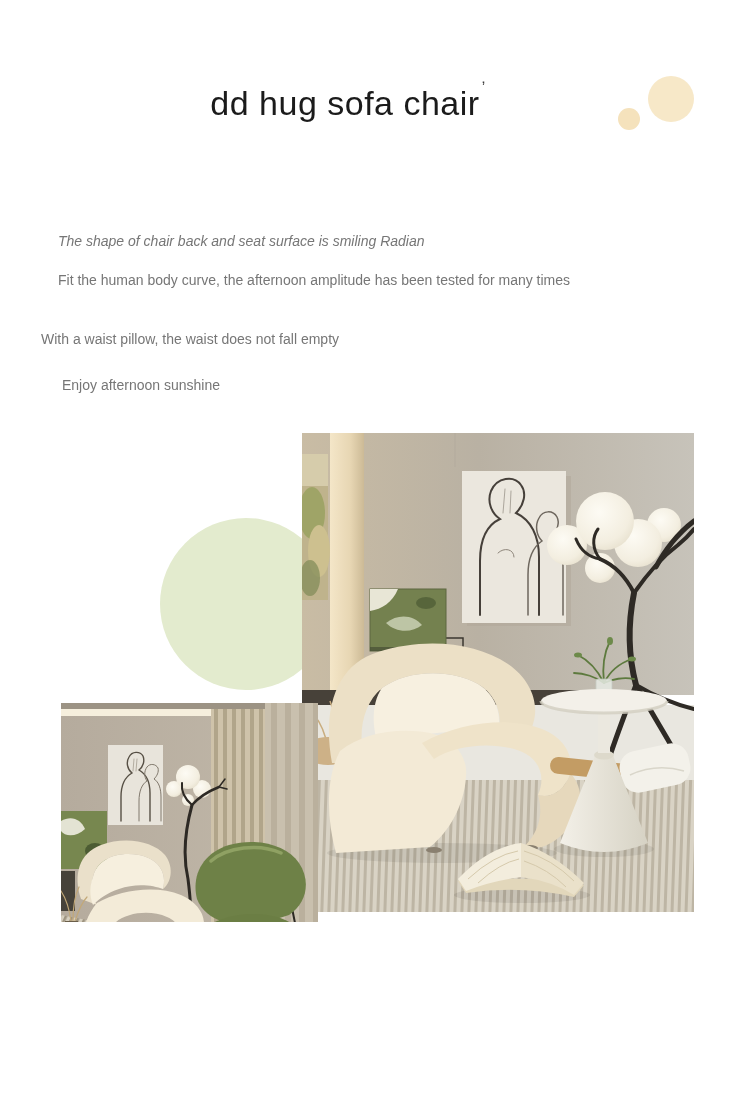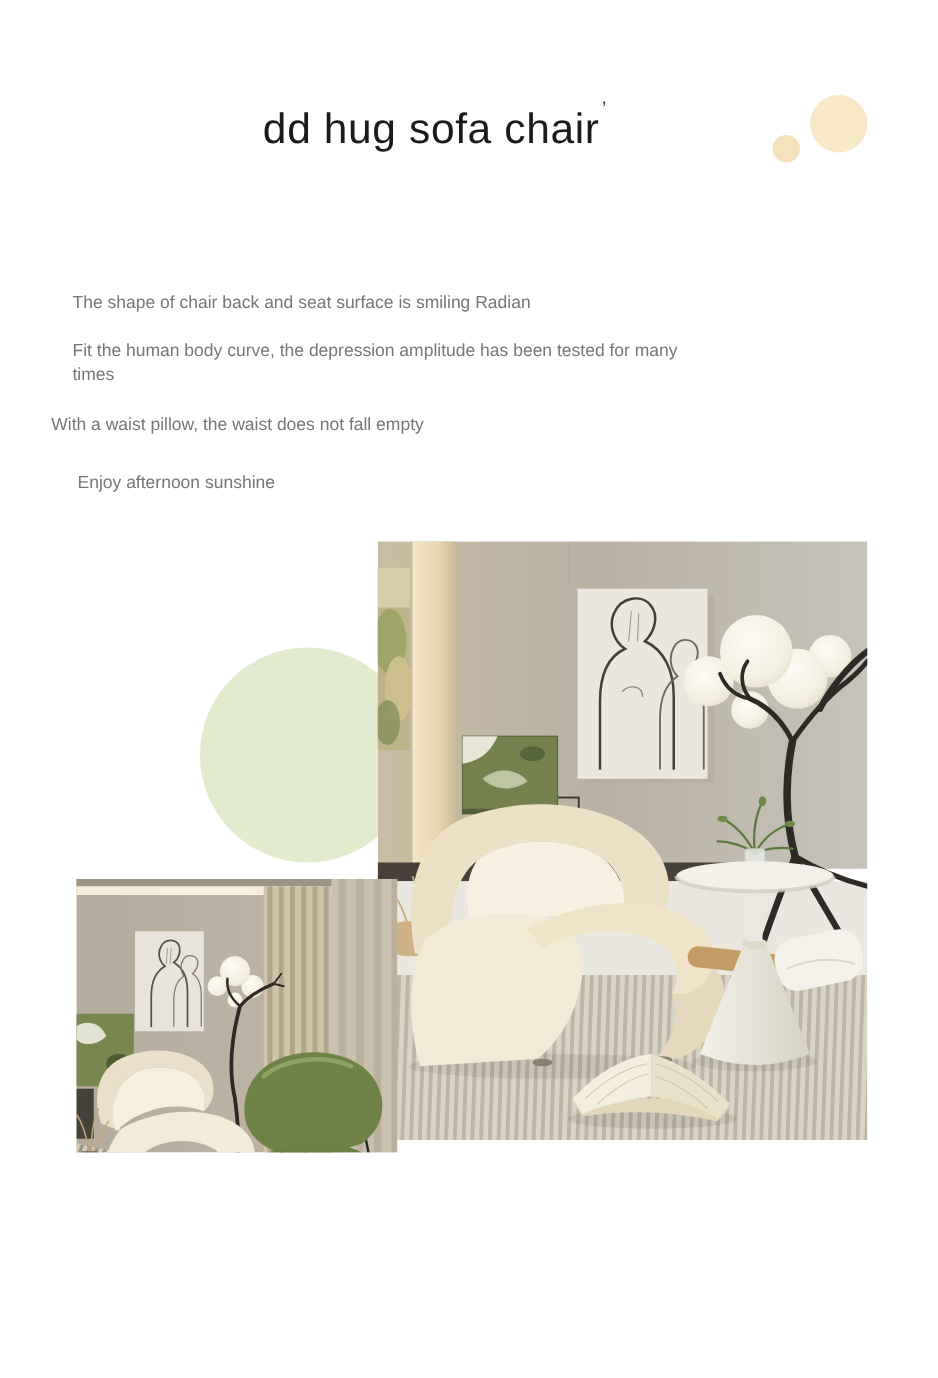--- a/index.html
+++ b/index.html
@@ -3,21 +3,21 @@
 <meta charset="utf-8">
 <style>
   html,body{margin:0;padding:0;background:#ffffff;}
   .page{position:relative;width:750px;height:922px;background:#fff;overflow:hidden;
         font-family:"Liberation Sans", sans-serif;}
   .title{position:absolute;top:84px;left:0;width:100%;margin:0;text-align:center;
          font-size:34px;font-weight:400;color:#1b1b1b;letter-spacing:.5px;
          transform:translateX(-28px);}
   .title .mark{font-size:16px;vertical-align:top;position:relative;top:-4px;left:2px;color:#3a3a3a;}
   .feature{position:absolute;margin:0;color:#767676;font-size:14px;line-height:18.5px;}
-  .f1{left:58px;top:232px;}
+  .f1{left:58px;top:232px;font-style:italic;}
   .f2{left:58px;top:271px;width:518px;}
   .f3{left:41px;top:330px;}
   .f4{left:62px;top:376px;text-align:right;}
   .circle{position:absolute;border-radius:50%;}
   .c-beige-lg{left:648px;top:76px;width:46px;height:46px;z-index:1;}
   .c-beige-sm{left:618px;top:108px;width:22px;height:22px;z-index:1;}
   .c-green-lg{left:160px;top:518px;width:172px;height:172px;z-index:1;}
   .c-green-bt{left:616px;top:969px;width:54px;height:54px;z-index:1;}
   .photo{position:absolute;overflow:hidden;}
   .photo svg{display:block;}
@@ -30,21 +30,21 @@
 <div class="page">
 
   <h1 class="title"><span>dd hug sofa chair</span><span class="mark">ʼ</span></h1>
 
   <span class="circle c-beige-lg" style="background-color: rgb(247, 232, 200);"></span>
   <span class="circle c-beige-sm" style="background-color: rgb(245, 226, 188);"></span>
   <span class="circle c-green-lg" style="background-color: rgb(227, 235, 206);"></span>
   <span class="circle c-green-bt" style="background-color: rgb(221, 232, 195);"></span>
 
   <p class="feature f1">The shape of chair back and seat surface is smiling Radian</p>
-  <p class="feature f2">Fit the human body curve, the depression amplitude has been tested for many times</p>
+  <p class="feature f2">Fit the human body curve, the afternoon amplitude has been tested for many times</p>
   <p class="feature f3">With a waist pillow, the waist does not fall empty</p>
   <p class="feature f4">Enjoy afternoon sunshine</p>
 
   <div class="photo photo-main" role="img" aria-label="Cream hug sofa chair beside white pedestal table, branch floor lamp and open book on ribbed carpet">
     <svg width="392" height="479" viewBox="0 0 392 479" xmlns="http://www.w3.org/2000/svg">
       <defs>
         <linearGradient id="wallG" x1="0" y1="0" x2="1" y2="0">
           <stop offset="0" stop-color="#c9bca4"></stop>
             <stop offset="0.45" stop-color="#b9b1a3"></stop>
             <stop offset="1" stop-color="#c7c3ba"></stop>

